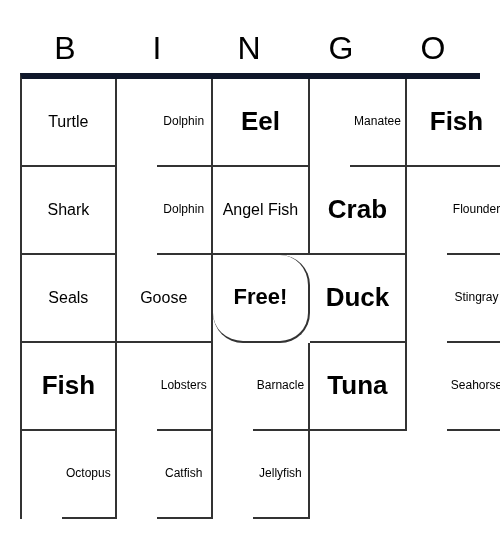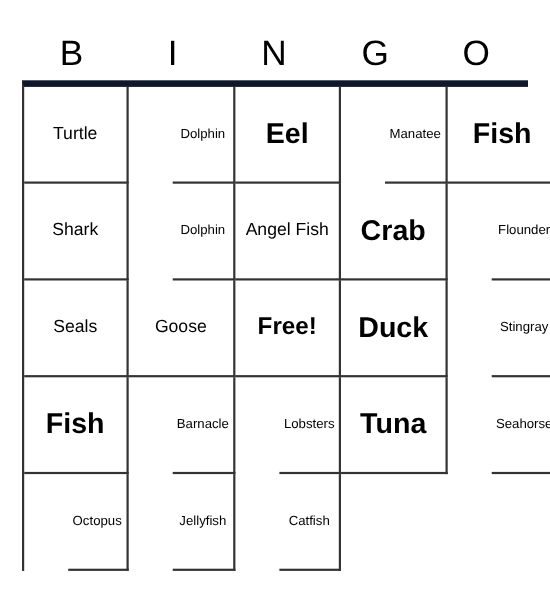--- a/index.html
+++ b/index.html
@@ -61,20 +61,21 @@
     }
 
     .cell-large {
       font-size: 26px;
       font-weight: bold;
     }
 
     .cell-xlarge {
       font-size: 22px;
       font-weight: bold;
+      border-radius: 30px;
     }
   </style>
 </head>
 <body>
 
 <div class="bingo-card">
   <div class="bingo-header">
   <div class="bingo-header-cell">B</div>
       <div class="bingo-header-cell">I</div>
       <div class="bingo-header-cell">N</div>
@@ -91,21 +92,21 @@
       <div class="bingo-cell cell-small">Dolphin</div>
       <div class="bingo-cell cell-medium">Angel Fish</div>
       <div class="bingo-cell cell-large">Crab</div>
       <div class="bingo-cell cell-small">Flounder</div>
       <div class="bingo-cell cell-medium">Seals</div>
       <div class="bingo-cell cell-medium">Goose</div>
       <div class="bingo-cell cell-xlarge">Free!</div>
       <div class="bingo-cell cell-large">Duck</div>
       <div class="bingo-cell cell-small">Stingray</div>
       <div class="bingo-cell cell-large">Fish</div>
+      <div class="bingo-cell cell-small">Lobsters</div>
       <div class="bingo-cell cell-small">Barnacle</div>
-      <div class="bingo-cell cell-small">Lobsters</div>
       <div class="bingo-cell cell-large">Tuna</div>
       <div class="bingo-cell cell-small">Seahorse</div>
       <div class="bingo-cell cell-small">Octopus</div>
+      <div class="bingo-cell cell-small">Catfish</div>
       <div class="bingo-cell cell-small">Jellyfish</div>
-      <div class="bingo-cell cell-small">Catfish</div>
     </div>
 </div>
 
 </body></html>

